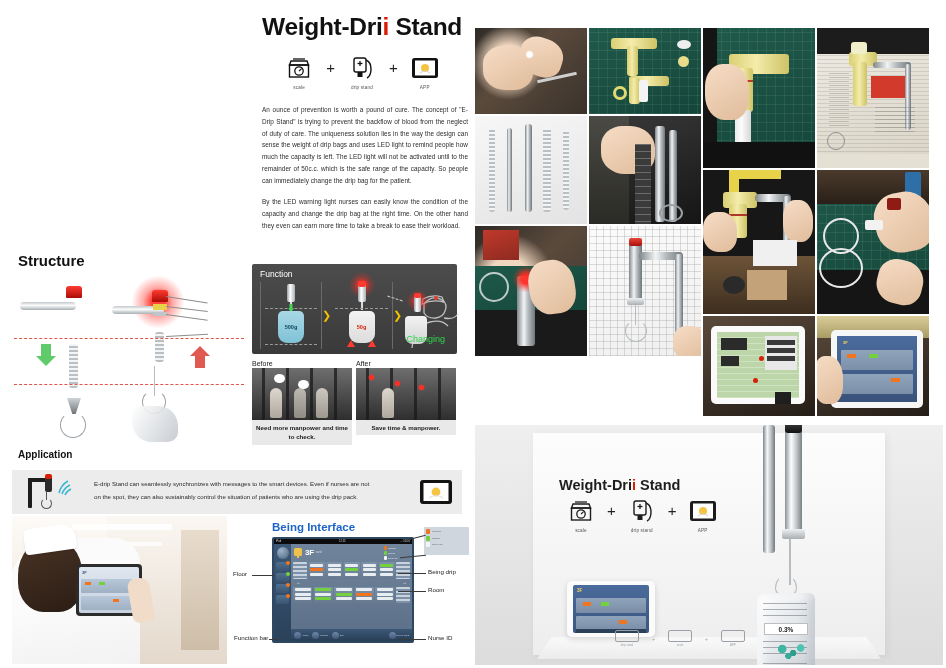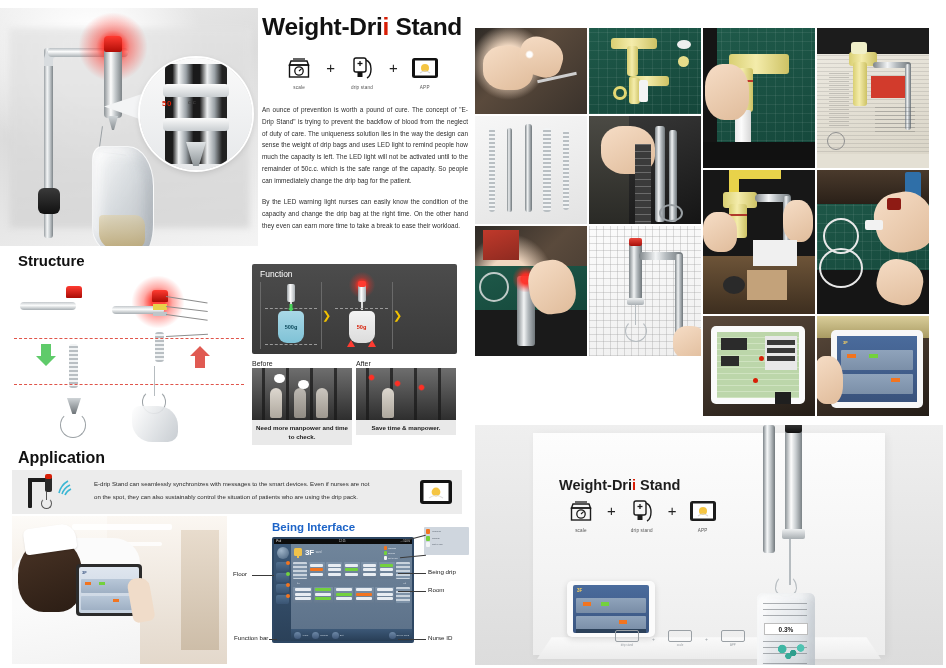--- a/index.html
+++ b/index.html
@@ -199,21 +199,21 @@
   .ba-img .fig{ position:absolute; bottom:2px; width:12px; height:30px; background:linear-gradient(180deg,#e9e3da,#b9b2a7); border-radius:6px 6px 2px 2px; opacity:.92;}
   .ba-img .bubble{ position:absolute; width:11px; height:9px; background:#fff; border-radius:50%;}
   .ba-img .redled{ position:absolute; width:7px; height:7px; border-radius:50%;
     background:radial-gradient(circle,#ff2f24 0 40%, rgba(255,47,36,0) 72%);}
   .ba-cap{
     width:100px; background:#e9e9e9; color:#1a1a1a;
     font-size:6.2px; font-weight:700; line-height:1.5; text-align:center; padding:3px 2px;
   }
 
   
-  .h-application{ position:absolute; left:18px; top:449px; font-size:16px; font-weight:700; color:#111; }
+  .h-application{ position:absolute; left:18px; top:449px; font-size:10px; font-weight:700; color:#111; }
   .app-banner{
     position:absolute; left:12px; top:470px; width:450px; height:44px;
     background:#ececec; display:flex; align-items:center;
   }
   .app-banner .left-ic{ width:78px; height:44px; position:relative; }
   .app-banner .txt{ flex:1; padding:0 10px 0 4px; }
   .app-banner .txt p{ margin:0 0 3px 0; font-size:6.1px; line-height:1.7; color:#2b2b2b; }
   .app-banner .tablet-ic{ width:52px; display:flex; justify-content:center; }
 
   .nurse-photo{
@@ -385,44 +385,20 @@
   .legend-green{background:#73d13d;}
   .legend-white{background:#f2f4f6;}
 </style>
 </head>
 <body>
 
 <div class="board">
 
   <div class="left-col">
 
-    <div class="hero">
-      <div class="bg-blur"></div>
-      <div class="pole"></div>
-      <div class="arm-elbow"></div>
-      <div class="arm"></div>
-      <div class="clamp"></div>
-      <div class="glow"></div>
-      <div class="device"></div>
-      <div class="led-cap"></div>
-      <div class="tip"></div>
-      <div class="hookwire"></div>
-      <div class="bag">
-        <div class="bag-fluid"></div>
-      </div>
-      <div class="pointer"></div>
-      <div class="callout">
-        <div class="zoom-dev"></div>
-        <div class="band b1"></div>
-        <div class="band b2"></div>
-        <div class="scale50">50</div>
-        <div class="scaleunit">c.c</div>
-        <div class="nozzle"></div>
-      </div>
-    </div>
 
     <div class="title-block">
       <div class="main-title">
         <span>Weight-Dri</span><span class="i-red">i</span><span> Stand</span>
       </div>
 
       <div class="icon-row">
         <div class="icon-item">
           <div class="icon-box">
             <svg class="svg-ic" width="24" height="22" viewBox="0 0 24 22">
@@ -528,20 +504,35 @@
           <div class="op-dev"></div>
           <div class="op-led"></div>
           <div class="op-hdash" style="top:26px;"></div>
           <div class="op-bag bag-white">50g</div>
           <div class="op-arrow-up" style="left:16px;bottom:2px;"></div>
           <div class="op-arrow-up" style="right:16px;bottom:2px;"></div>
         </div>
 
         <div class="chev">❯</div>
 
+        <div class="op-cell op-c3">
+          <svg class="nurse-outline" viewBox="0 0 52 60">
+            <path d="M16 14 q8 -10 18 -4 q6 4 3 11 q-2 6 -9 7 q-8 1 -12 -5 z" fill="none" stroke="#d6d6d6" stroke-width="1.3"></path>
+            <path d="M14 14 q10 -5 22 -2 l-2 -5 q-10 -3 -19 2 z" fill="none" stroke="#d6d6d6" stroke-width="1.3"></path>
+            <path d="M4 58 q2 -22 18 -26 q12 -3 18 4" fill="none" stroke="#d6d6d6" stroke-width="1.3"></path>
+            <path d="M36 28 q10 2 14 -4" fill="none" stroke="#d6d6d6" stroke-width="1.3"></path>
+            <circle cx="28" cy="8" r="2" fill="#ff3b31"></circle>
+          </svg>
+          <div style="position:absolute;right:22px;top:8px;width:22px;height:22px;background:radial-gradient(circle,rgba(255,45,35,.92) 0 18%,rgba(255,45,35,.35) 42%,rgba(255,45,35,0) 72%);"></div>
+          <div style="position:absolute;right:30px;top:14px;width:7px;height:16px;background:linear-gradient(90deg,#9aa0a4,#fff 40%,#aab0b4);border-radius:2px;"></div>
+          <div style="position:absolute;right:30px;top:11px;width:7px;height:5px;background:#ff3b31;border-radius:2px;"></div>
+          <div style="position:absolute;right:24px;top:34px;width:22px;height:28px;background:linear-gradient(180deg,#f3f3f3,#d4d4d4);border-radius:4px 4px 8px 8px;"></div>
+          <div style="position:absolute;right:48px;top:16px;width:16px;border-top:1px dashed #cfcfcf;transform:rotate(18deg);"></div>
+          <div class="changing">Changing</div>
+        </div>
       </div>
     </div>
 
     <div class="ba-wrap">
       <div class="ba-col">
         <div class="ba-label">Before</div>
         <div class="ba-img">
           <div class="vbar" style="left:10px;"></div>
             <div class="vbar" style="left:34px;"></div>
           <div class="vbar" style="left:58px;"></div>

